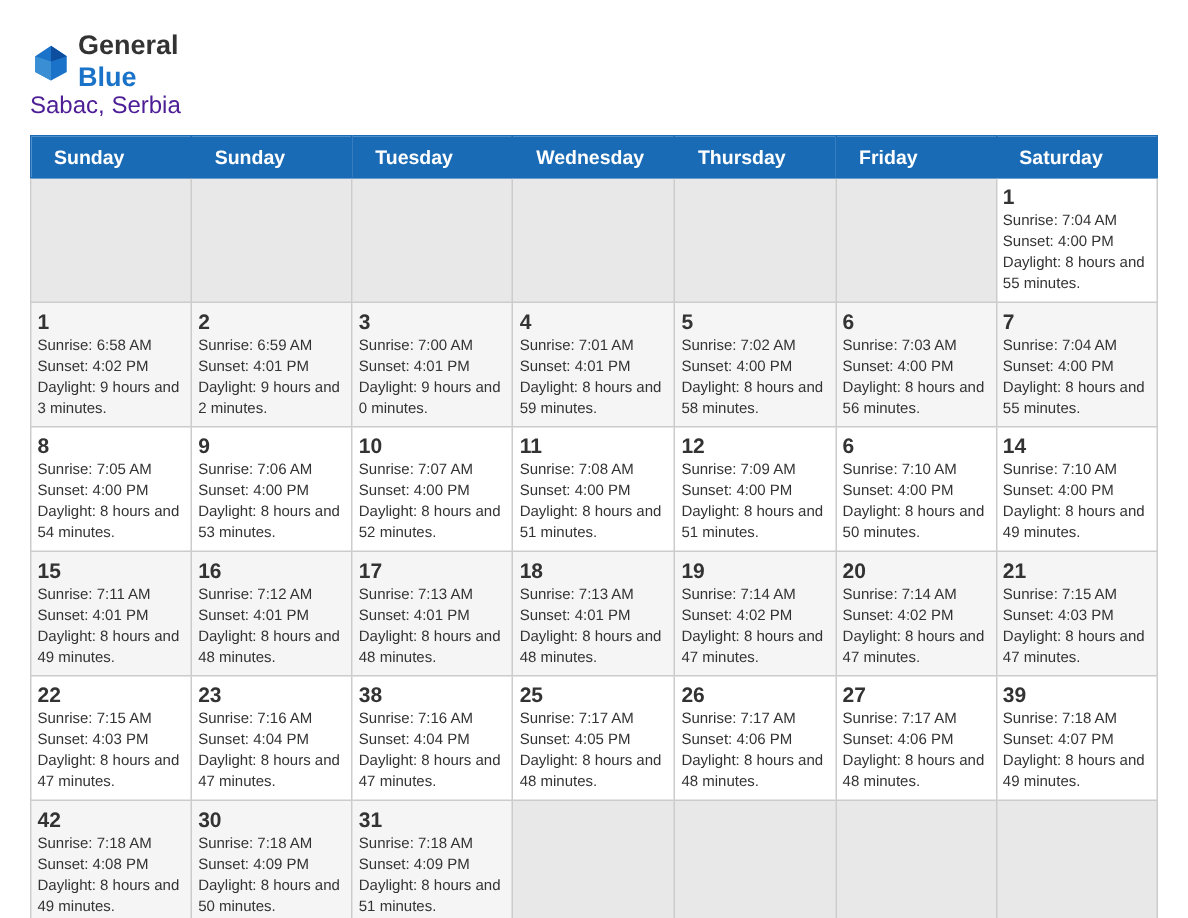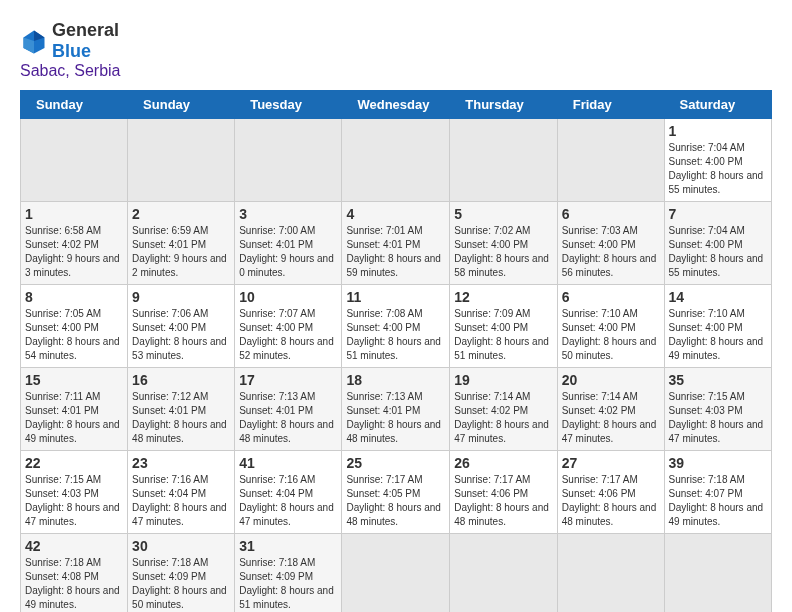--- a/index.html
+++ b/index.html
@@ -216,35 +216,35 @@
         </td>
         <td>
           <span class="day-number">19</span>
 <div class="day-info">Sunrise: 7:14 AM<br>Sunset: 4:02 PM<br>Daylight: 8 hours and 47 minutes.</div>
         </td>
         <td>
           <span class="day-number">20</span>
 <div class="day-info">Sunrise: 7:14 AM<br>Sunset: 4:02 PM<br>Daylight: 8 hours and 47 minutes.</div>
         </td>
         <td>
-          <span class="day-number">35</span>
+          <span class="day-number">21</span>
 <div class="day-info">Sunrise: 7:15 AM<br>Sunset: 4:03 PM<br>Daylight: 8 hours and 47 minutes.</div>
         </td>
       </tr>
       <tr>
         <td>
           <span class="day-number">22</span>
 <div class="day-info">Sunrise: 7:15 AM<br>Sunset: 4:03 PM<br>Daylight: 8 hours and 47 minutes.</div>
         </td>
         <td>
           <span class="day-number">23</span>
 <div class="day-info">Sunrise: 7:16 AM<br>Sunset: 4:04 PM<br>Daylight: 8 hours and 47 minutes.</div>
         </td>
         <td>
-          <span class="day-number">41</span>
+          <span class="day-number">38</span>
 <div class="day-info">Sunrise: 7:16 AM<br>Sunset: 4:04 PM<br>Daylight: 8 hours and 47 minutes.</div>
         </td>
         <td>
           <span class="day-number">25</span>
 <div class="day-info">Sunrise: 7:17 AM<br>Sunset: 4:05 PM<br>Daylight: 8 hours and 48 minutes.</div>
         </td>
         <td>
           <span class="day-number">26</span>
 <div class="day-info">Sunrise: 7:17 AM<br>Sunset: 4:06 PM<br>Daylight: 8 hours and 48 minutes.</div>
         </td>

